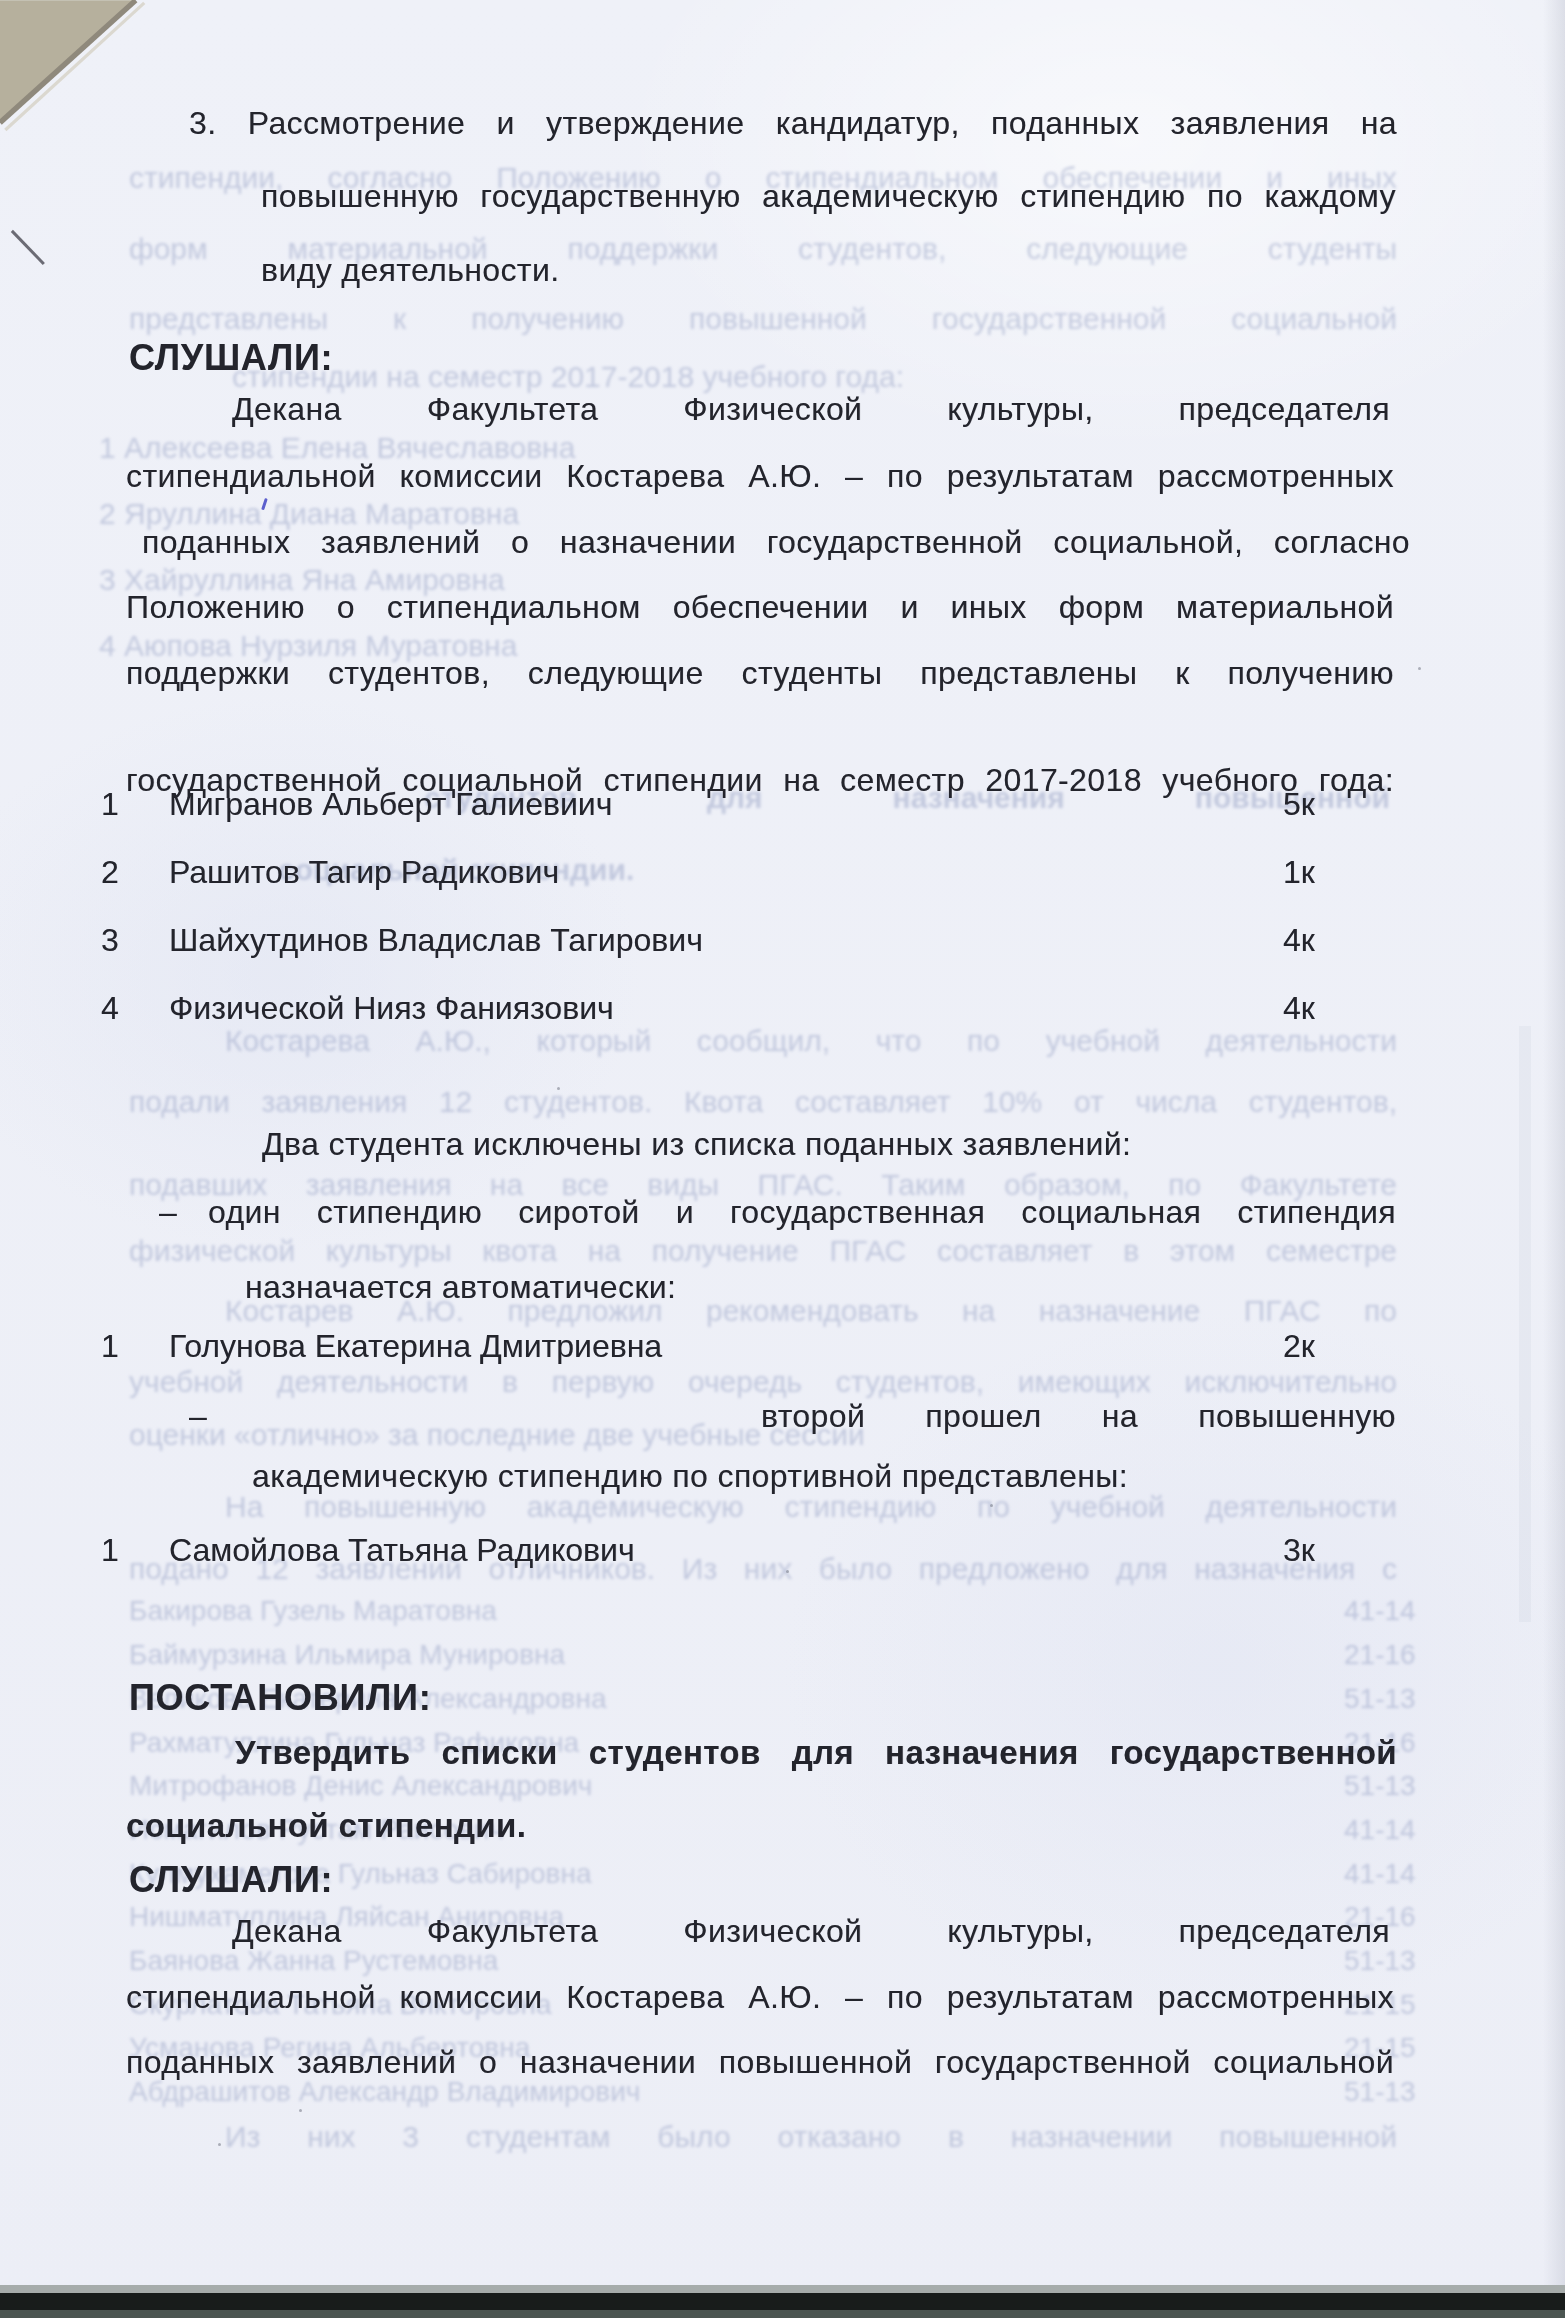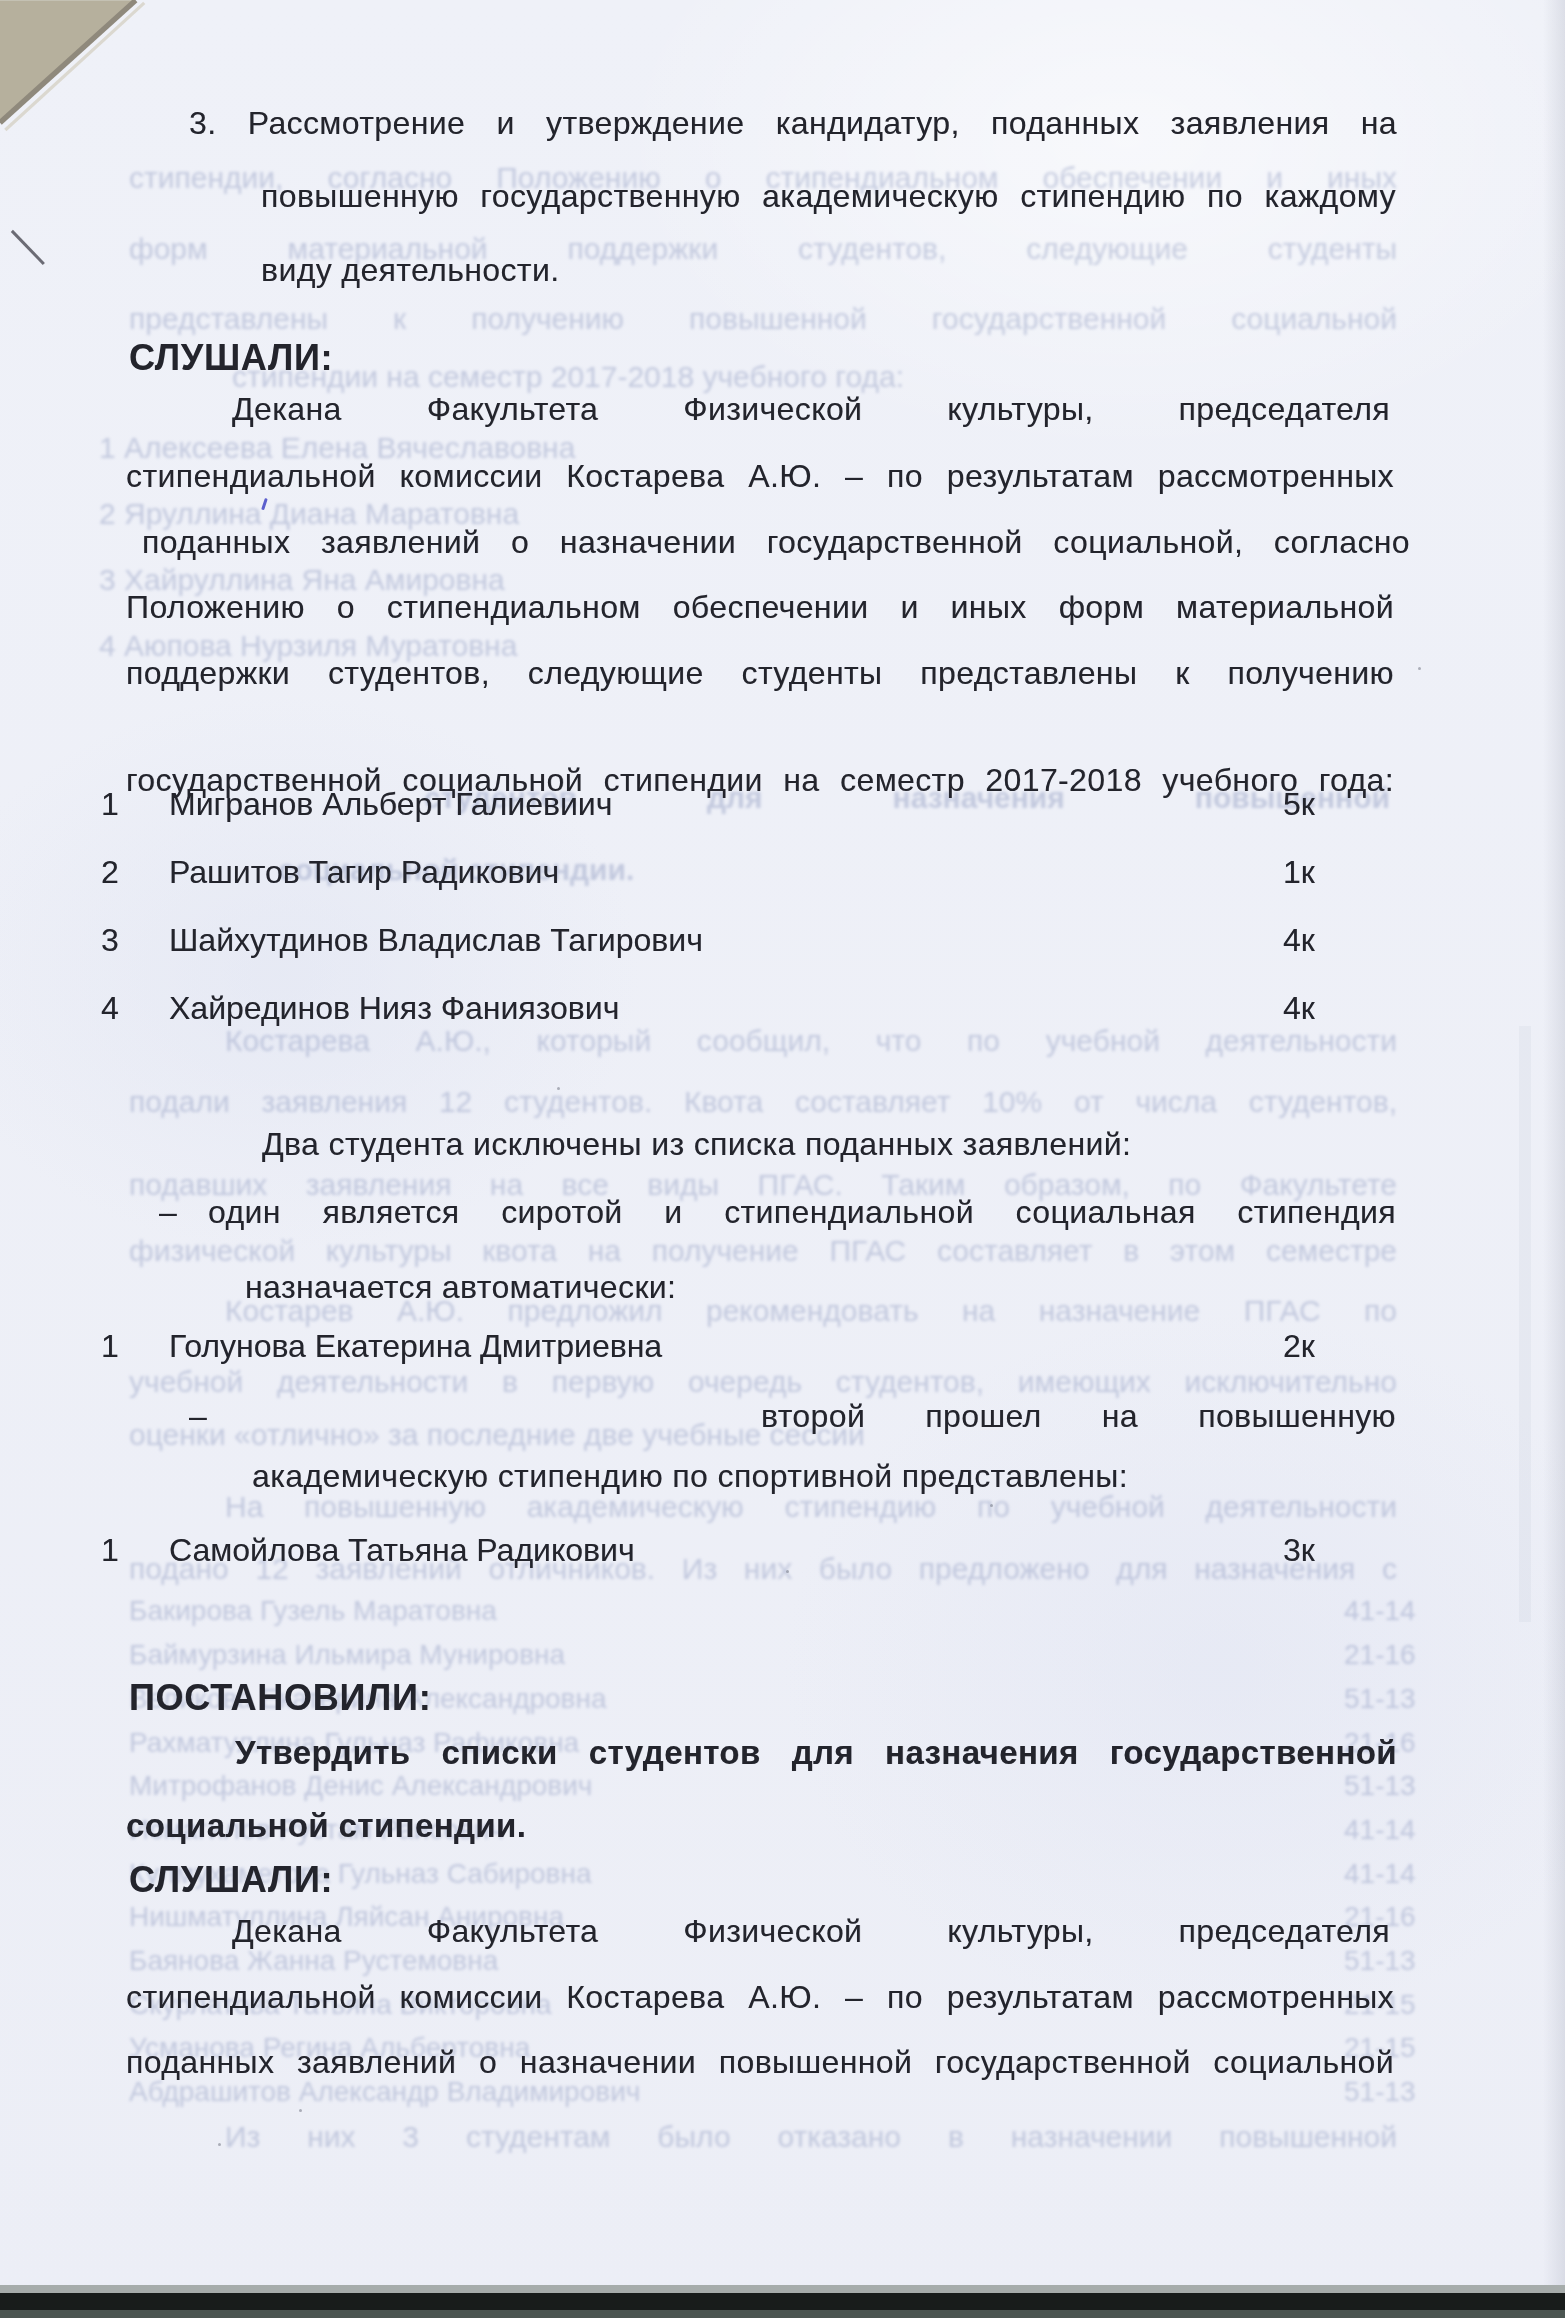--- a/index.html
+++ b/index.html
@@ -102,27 +102,27 @@
     <span style="left:169px;">Рашитов Тагир Радикович</span>
     <span style="left:1283px;">1к</span>
   </div>
   <div class="row" style="top:924px;">
     <span style="left:101px;">3</span>
     <span style="left:169px;">Шайхутдинов Владислав Тагирович</span>
     <span style="left:1283px;">4к</span>
   </div>
   <div class="row" style="top:992px;">
     <span style="left:101px;">4</span>
-    <span style="left:169px;">Хайрединов Нияз Фаниязович</span>
+    <span style="left:169px;">Физической Нияз Фаниязович</span>
     <span style="left:1283px;">4к</span>
   </div>
 
   <div class="line" style="left:238px;top:1127px;margin-left:24px;">Два студента исключены из списка поданных заявлений:</div>
   <div class="line" style="left:159px;top:1195px;">–</div>
-  <div class="line just" style="left:208px;top:1195px;width:1188px;">один  является  сиротой  и  стипендиальной  социальная  стипендия</div>
+  <div class="line just" style="left:208px;top:1195px;width:1188px;">один  стипендию  сиротой  и  государственная  социальная  стипендия</div>
   <div class="line" style="left:245px;top:1270px;">назначается автоматически:</div>
 
   <div class="row" style="top:1330px;">
     <span style="left:101px;">1</span>
     <span style="left:169px;">Голунова Екатерина Дмитриевна</span>
     <span style="left:1283px;">2к</span>
   </div>
 
   <div class="line" style="left:189px;top:1399px;">–</div>
   <div class="line just" style="left:761px;top:1399px;width:635px;">второй  прошел  на  повышенную</div>

